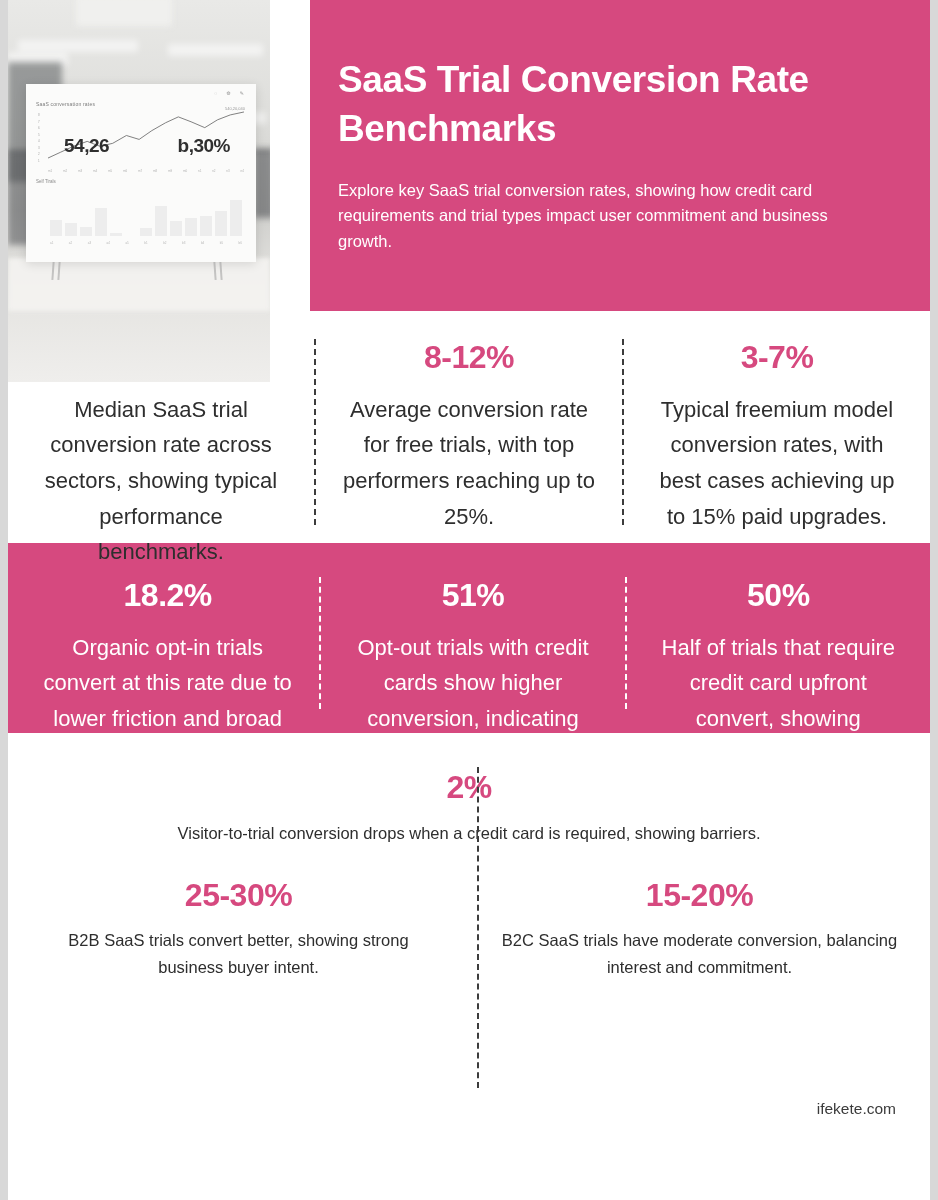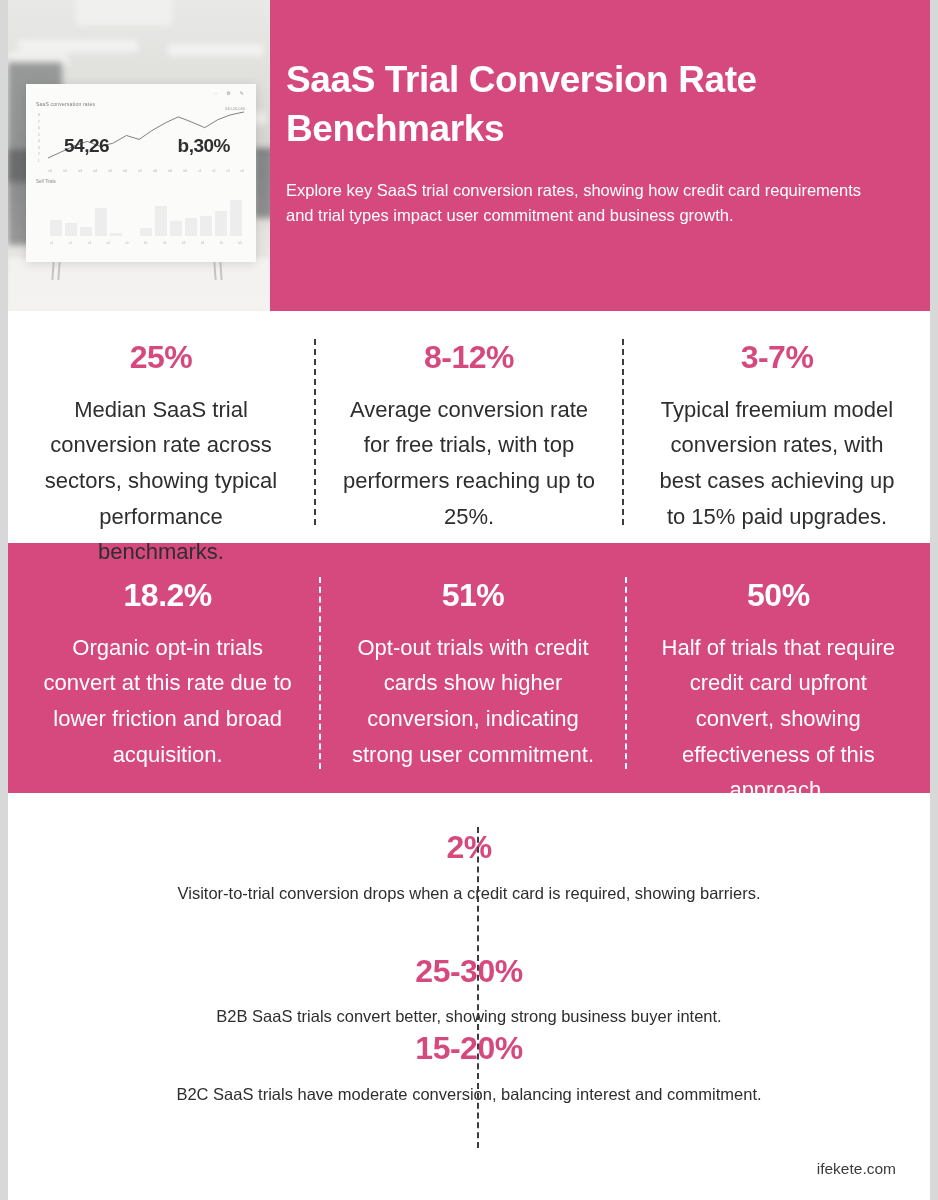--- a/index.html
+++ b/index.html
@@ -25,21 +25,21 @@
   
   .header {
     display: flex;
     width: 100%;
     height: 311px;
   }
 
   .header-image {
     position: relative;
     width: 262px;
-    height: 311px;
+    height: 382px;
     flex: 0 0 262px;
     overflow: hidden;
     background: linear-gradient(180deg, #e9e9e7 0%, #dededb 30%, #cfcfcc 55%, #e4e3e0 75%, #efeeec 100%);
   }
   
   .ceil {
     position: absolute;
     background: rgba(255,255,255,0.55);
     filter: blur(3px);
   }
@@ -127,25 +127,26 @@
     width: 8px; height: 18px;
     border-left: 2px solid rgba(150,150,150,.5);
     border-right: 2px solid rgba(150,150,150,.5);
     transform: skewX(-4deg); filter: blur(.6px);
   }
   .easel.right { left: 206px; transform: skewX(4deg); }
 
   .header-text {
     flex: 1;
     background: #d6497f;
-    padding: 56px 48px 40px 16px;
+    padding: 56px 48px 40px 28px;
     color: #ffffff;
     display: flex;
     flex-direction: column;
     justify-content: flex-start;
+    margin-left: 40px;
   }
   .header-title {
     font-size: 37px;
     font-weight: 700;
     line-height: 1.32;
     letter-spacing: -0.4px;
     margin-bottom: 24px;
   }
   .header-sub {
     font-size: 16.5px;
@@ -157,21 +158,21 @@
 
   
   .row {
     display: flex;
     width: 100%;
   }
   .row-white { background: #ffffff; }
   .row-pink  { background: #d6497f; }
 
   .row-1 { height: 232px; padding: 28px 0 18px 0; }
-  .row-2 { height: 250px; padding: 34px 0 24px 8px; }
+  .row-2 { height: 190px; padding: 34px 0 24px 8px; }
 
   .cell {
     flex: 1;
     padding: 0 26px;
     text-align: center;
     display: flex;
     flex-direction: column;
     align-items: center;
   }
 
@@ -212,21 +213,21 @@
     border-left: 2px dashed #3c3c3c;
   }
   .bottom-row { display: flex; width: 100%; }
   .bottom-cell {
     flex: 1;
     padding: 0 26px;
     text-align: center;
   }
   .bottom-cell .stat-value { color: #d6497f; font-size: 32px; margin-bottom: 14px; }
   .bottom-cell .stat-desc { color: #2e2e2e; font-size: 16.5px; line-height: 1.62; }
-  .bottom-row-2 { margin-top: 46px; flex-direction: column; }
+  .bottom-row-2 { margin-top: 30px; }
 
   .footer {
     position: absolute;
     right: 34px;
     bottom: 22px;
     font-size: 15.5px;
     color: #3a3a3a;
     padding-left: 24px;
   }
 </style>

